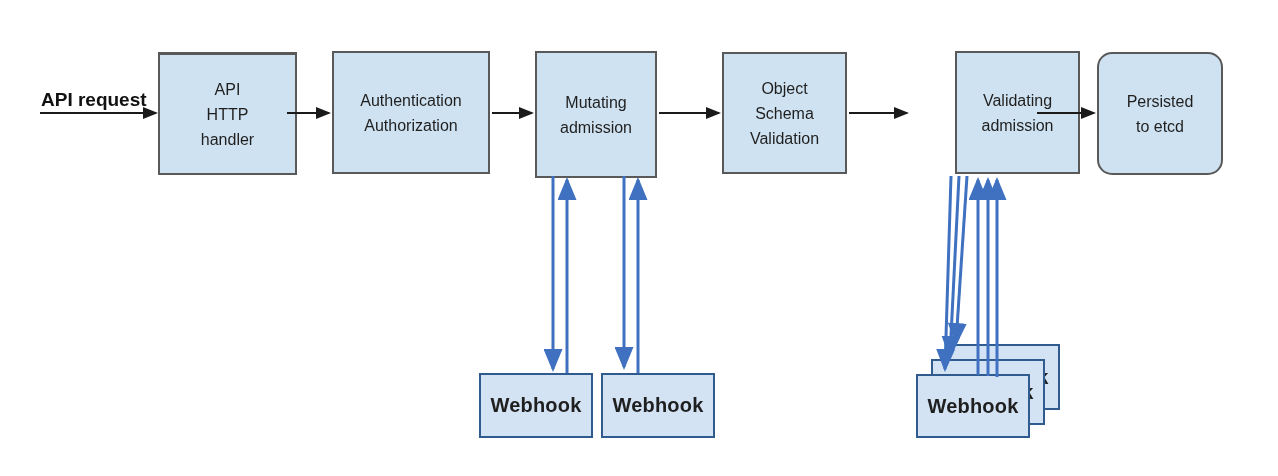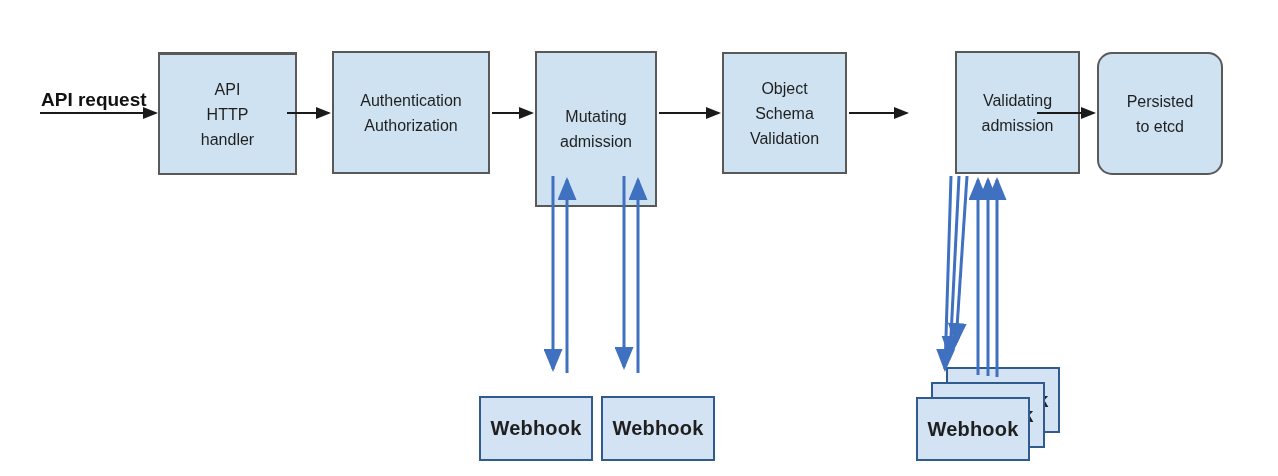--- a/index.html
+++ b/index.html
@@ -29,34 +29,33 @@
     display:flex;align-items:center;justify-content:center;
     text-align:center;
   }
   .pbox .box-label{
     white-space:pre-line;
     font-size:16px;
     line-height:25px;
   }
   #box-api-http-handler{left:158px;top:52px;width:139px;height:123px;border-top-width:3px;}
   #box-authentication-authorization{left:332px;top:51px;width:158px;height:123px;}
-  #box-mutating-admission{left:535px;top:51px;width:122px;height:156px;}
+  #box-mutating-admission{left:535px;top:51px;width:122px;height:127px;}
   #box-object-schema-validation{left:722px;top:52px;width:125px;height:122px;}
   #box-validating-admission{left:910px;top:51px;width:125px;height:123px;margin-left:45px;}
   #box-persisted-to-etcd{left:1097px;top:52px;width:126px;height:123px;border-radius:15px;}
 
   .whbox{
     position:absolute;
     box-sizing:border-box;
     background:var(--webhook-fill);
     border:2px solid var(--webhook-border);
     display:flex;align-items:center;justify-content:center;
     text-align:right;
     overflow:visible;
-    margin-top:23px;
   }
   .whbox .wh-label{
     font-size:20px;
     font-weight:700;
     letter-spacing:0.2px;
     white-space:nowrap;
   }
   #webhook-mutating-1{left:479px;top:373px;width:114px;height:65px;}
   #webhook-mutating-2{left:601px;top:373px;width:114px;height:65px;}
   #webhook-validating-back{left:946px;top:344px;width:114px;height:66px;z-index:1;}

